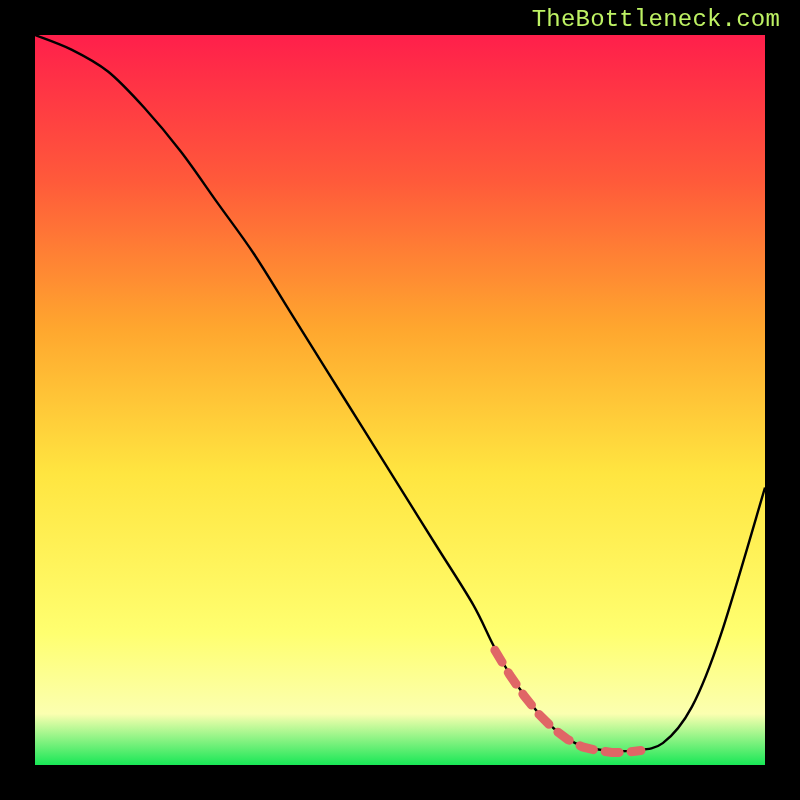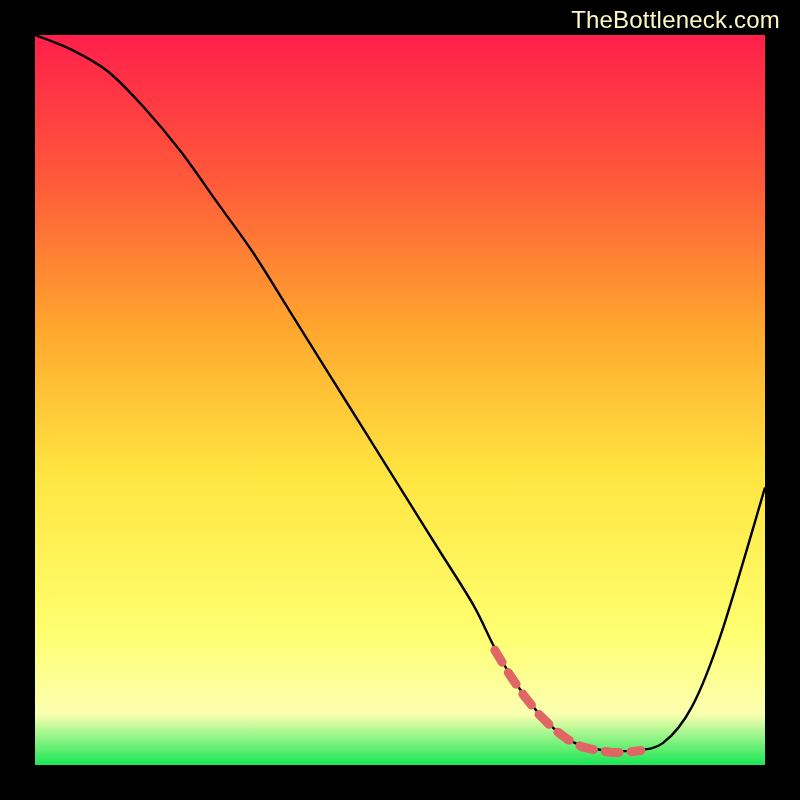--- a/index.html
+++ b/index.html
@@ -23,22 +23,22 @@
     left: 35px;
     top: 35px;
     width: 730px;
     height: 730px;
     overflow: hidden;
   }
   .watermark {
     position: absolute;
     top: 6px;
     right: 20px;
-    color: #fef9c3;
-    font-family: Liberation Sans, sans-serif;
+    color: #bef264;
+    font-family: Liberation Mono, monospace;
     font-size: 24px;
     letter-spacing: 0.2px;
   }
   svg {
     display: block;
   }
 </style>
 </head>
 <body>
 

